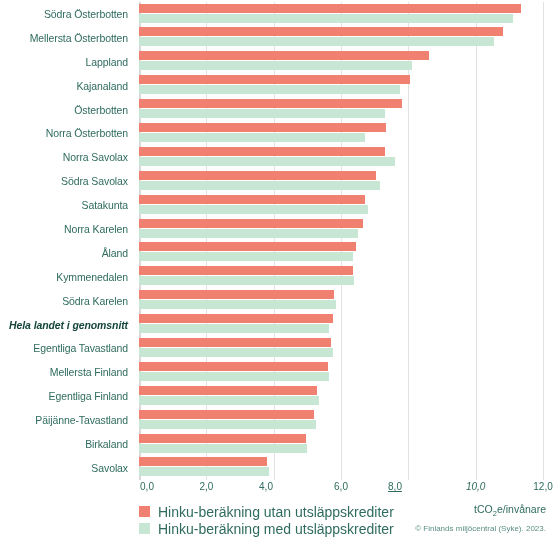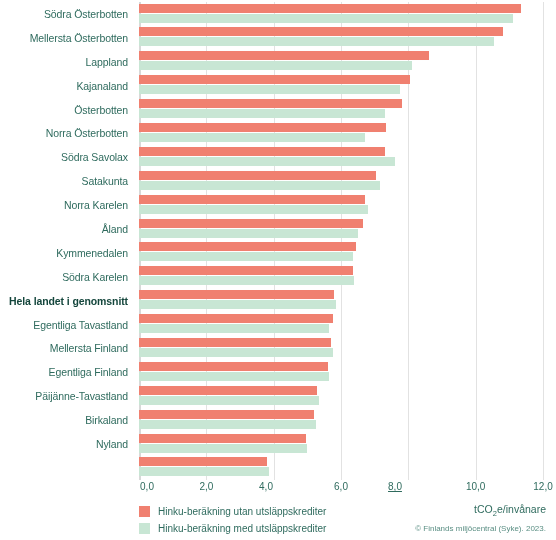--- a/index.html
+++ b/index.html
@@ -59,21 +59,21 @@
     height: 23.9px;
     display: flex;
     align-items: center;
     justify-content: flex-end;
     font-size: 10.5px;
     color: #2f6b5e;
     letter-spacing: -0.1px;
     white-space: nowrap;
     padding-right: 5px;
   }
-  .lbl.bold { font-weight: bold; color: #14463c; }
+  .lbl.bold { font-weight: bold; color: #14463c; font-style: italic; }
 
   
   #xaxis {
     position: absolute;
     left: 139px;
     top: 481px;
     width: 404px;
     height: 16px;
   }
   .xtick {
@@ -97,21 +97,21 @@
     align-items: center;
     height: 17px;
   }
   .swatch {
     width: 11px;
     height: 11px;
     margin-right: 8px;
     flex: 0 0 auto;
   }
   .leg-label {
-    font-size: 10px;
+    font-size: 14px;
     color: #2f6b5e;
     white-space: nowrap;
   }
 
   
   #unit {
     position: absolute;
     right: 10px;
     top: 503px;
     font-size: 10.5px;
@@ -133,33 +133,34 @@
 
 <div id="chart-root">
 
   <div id="labels">
       <div class="lbl">Södra Österbotten</div>
       <div class="lbl">Mellersta Österbotten</div>
       <div class="lbl">Lappland</div>
       <div class="lbl">Kajanaland</div>
       <div class="lbl">Österbotten</div>
       <div class="lbl">Norra Österbotten</div>
+      <div class="lbl">Norra Savolax</div>
       <div class="lbl">Södra Savolax</div>
       <div class="lbl">Satakunta</div>
       <div class="lbl">Norra Karelen</div>
       <div class="lbl">Åland</div>
       <div class="lbl">Kymmenedalen</div>
       <div class="lbl">Södra Karelen</div>
       <div class="lbl bold">Hela landet i genomsnitt</div>
       <div class="lbl">Egentliga Tavastland</div>
       <div class="lbl">Mellersta Finland</div>
       <div class="lbl">Egentliga Finland</div>
       <div class="lbl">Päijänne-Tavastland</div>
       <div class="lbl">Birkaland</div>
-      <div class="lbl">Nyland</div>
+      <div class="lbl">Savolax</div>
     </div>
 
   <div id="plot">
     <div id="gridlines">
         <div class="gridline axis0" style="left: 0px;"></div>
         <div class="gridline" style="left: 67.3333px;"></div>
         <div class="gridline" style="left: 134.667px;"></div>
         <div class="gridline" style="left: 202px;"></div>
         <div class="gridline" style="left: 269.333px;"></div>
         <div class="gridline" style="left: 336.667px;"></div>
@@ -248,21 +249,21 @@
         </div>
       </div>
   </div>
 
   <div id="xaxis">
       <div class="xtick" style="left: 0px; margin-left: 8px;">0,0</div>
       <div class="xtick" style="left: 67.3333px;">2,0</div>
       <div class="xtick" style="left: 127px;">4,0</div>
       <div class="xtick" style="left: 202px;">6,0</div>
       <div class="xtick" style="left: 256px; text-decoration: underline;">8,0</div>
-      <div class="xtick" style="left: 336.667px;">10,0</div>
+      <div class="xtick" style="left: 336.667px; font-style: italic;">10,0</div>
       <div class="xtick" style="left: 404px;">12,0</div>
     </div>
 
   <div id="legend">
       <div class="leg-item">
         <span class="swatch" style="background: rgb(240, 128, 112);"></span>
         <span class="leg-label">Hinku-beräkning utan utsläppskrediter</span>
       </div>
       <div class="leg-item">
         <span class="swatch" style="background: rgb(200, 230, 212);"></span>

